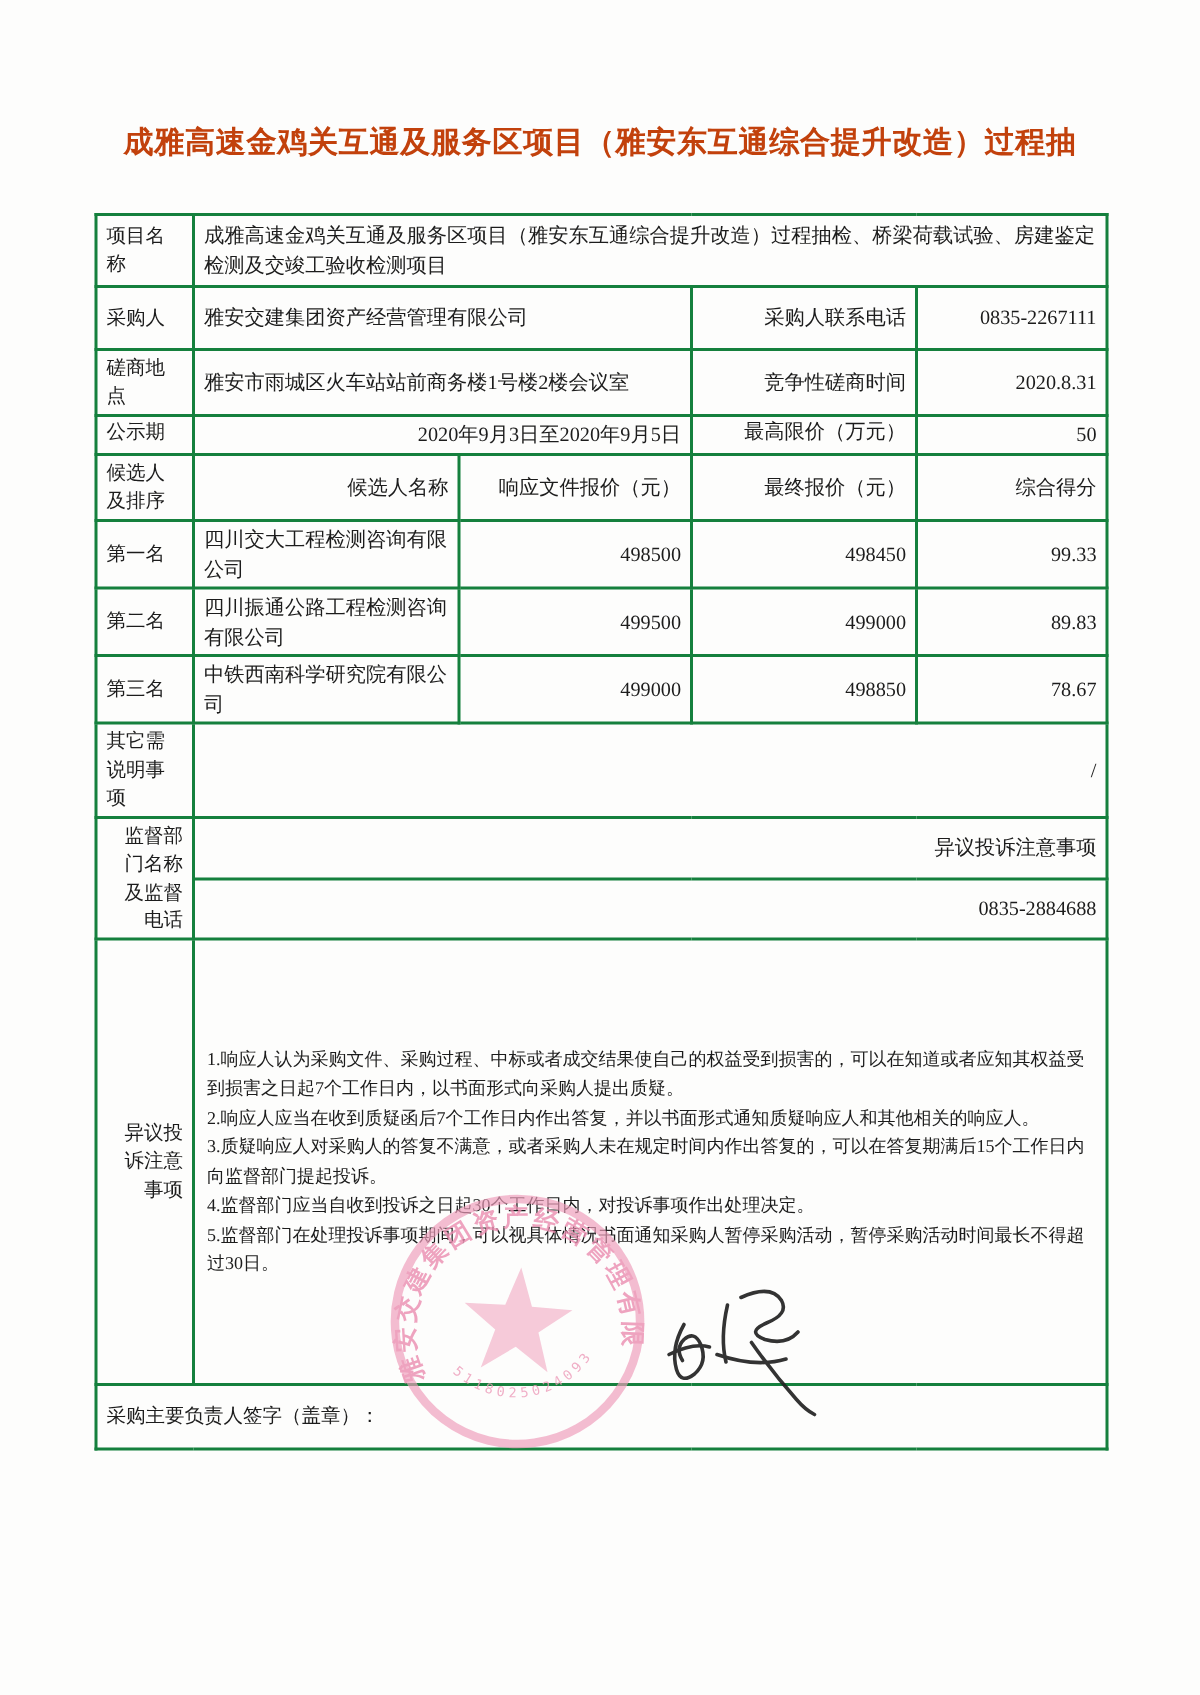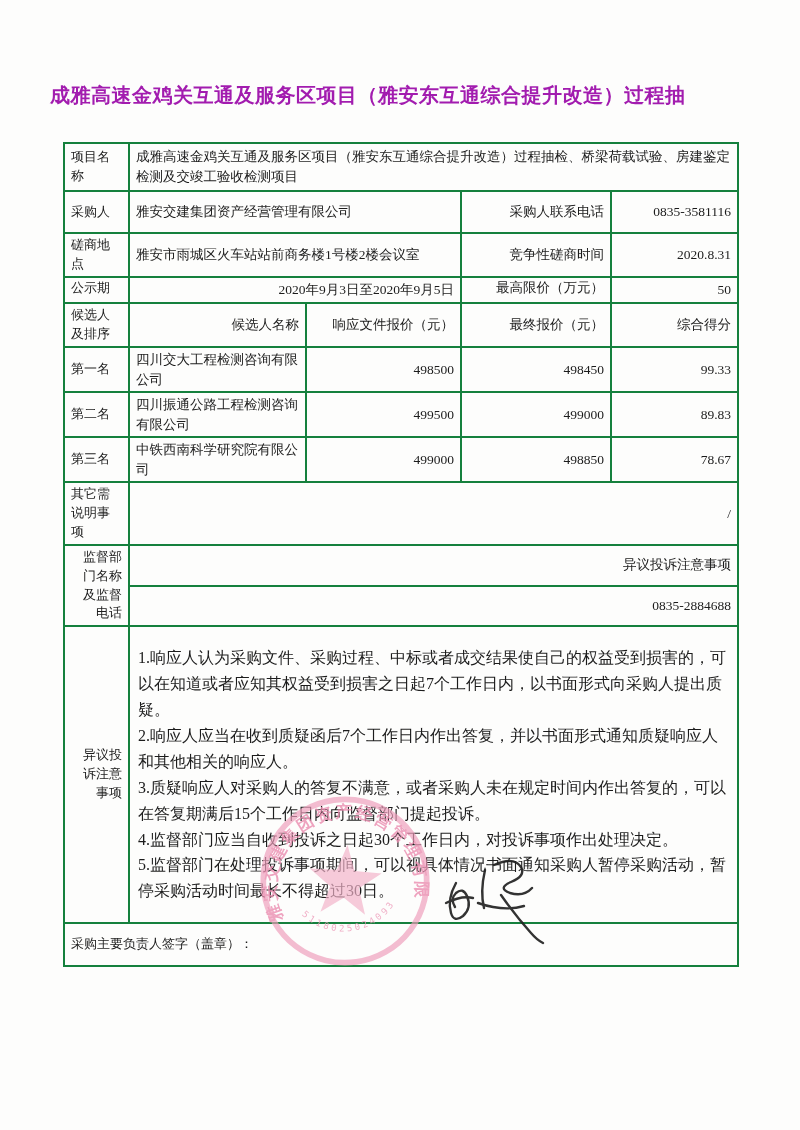--- a/index.html
+++ b/index.html
@@ -6,42 +6,42 @@
   body{
     width:800px;height:1130px;
     background:#fdfdfc;
     font-family:"Liberation Serif","DejaVu Serif",serif;
     color:#1e1e1e;
     position:relative;
     overflow:hidden;
   }
   .page-title{
     position:absolute;left:50px;top:82px;width:700px;
-    font-weight:bold;font-size:20px;line-height:26px;
-    letter-spacing:0.5px;color:#a21caf;
+    text-align:center;font-weight:bold;font-size:20px;line-height:26px;
+    letter-spacing:0.5px;color:#c2410c;
   }
   table.notice{
     position:absolute;left:63px;top:142px;width:674px;
     border-collapse:collapse;table-layout:fixed;
     font-size:13.5px;color:#1c1c1c;
   }
   table.notice td{
     border:2px solid #15803d;
     padding:2px 6px;
     vertical-align:middle;
     line-height:1.45;
     overflow:hidden;
   }
   table.notice{border:2px solid #323232;}
   tr.sep-top td{border-top-width:2px;}
   td.lab{padding:2px 4px;font-size:13px;}
   td.c{text-align:right;}
   td.l{text-align:left;}
   .objection-cell{padding:4px 8px !important;}
-  .objection-cell p{margin:0;line-height:1.62;font-size:16px;text-align:left;}
+  .objection-cell p{margin:0;line-height:1.62;font-size:12px;text-align:left;}
   .sign-row td{height:37px;border-top-width:1px;}
   .stamp{position:absolute;left:250px;top:786px;width:190px;height:190px;pointer-events:none;}
   .signature{position:absolute;left:438px;top:845px;width:140px;height:105px;pointer-events:none;}
 </style>
 </head>
 <body>
 
 <div class="page-title">
   <div>成雅高速金鸡关互通及服务区项目（雅安东互通综合提升改造）过程抽</div>
 </div>
@@ -56,21 +56,21 @@
   </colgroup>
   <tbody>
       <tr style="height:48px">
     <td class="lab l">项目名称</td>
     <td colspan="4" class="l" style="line-height:1.5">成雅高速金鸡关互通及服务区项目（雅安东互通综合提升改造）过程抽检、桥梁荷载试验、房建鉴定检测及交竣工验收检测项目</td>
   </tr>
   <tr style="height:42px">
     <td class="lab l">采购人</td>
     <td colspan="2" class="l">雅安交建集团资产经营管理有限公司</td>
     <td class="c">采购人联系电话</td>
-    <td class="c">0835-3581116</td>
+    <td class="c">0835-2267111</td>
   </tr>
   <tr style="height:38px">
     <td class="lab l">磋商地点</td>
     <td colspan="2" class="l">雅安市雨城区火车站站前商务楼1号楼2楼会议室</td>
     <td class="c">竞争性磋商时间</td>
     <td class="c">2020.8.31</td>
   </tr>
   <tr style="height:22px">
     <td class="lab l" style="padding-top:0;padding-bottom:4px">公示期</td>
     <td colspan="2" class="c" style="padding-top:0;padding-bottom:0">2020年9月3日至2020年9月5日</td>

